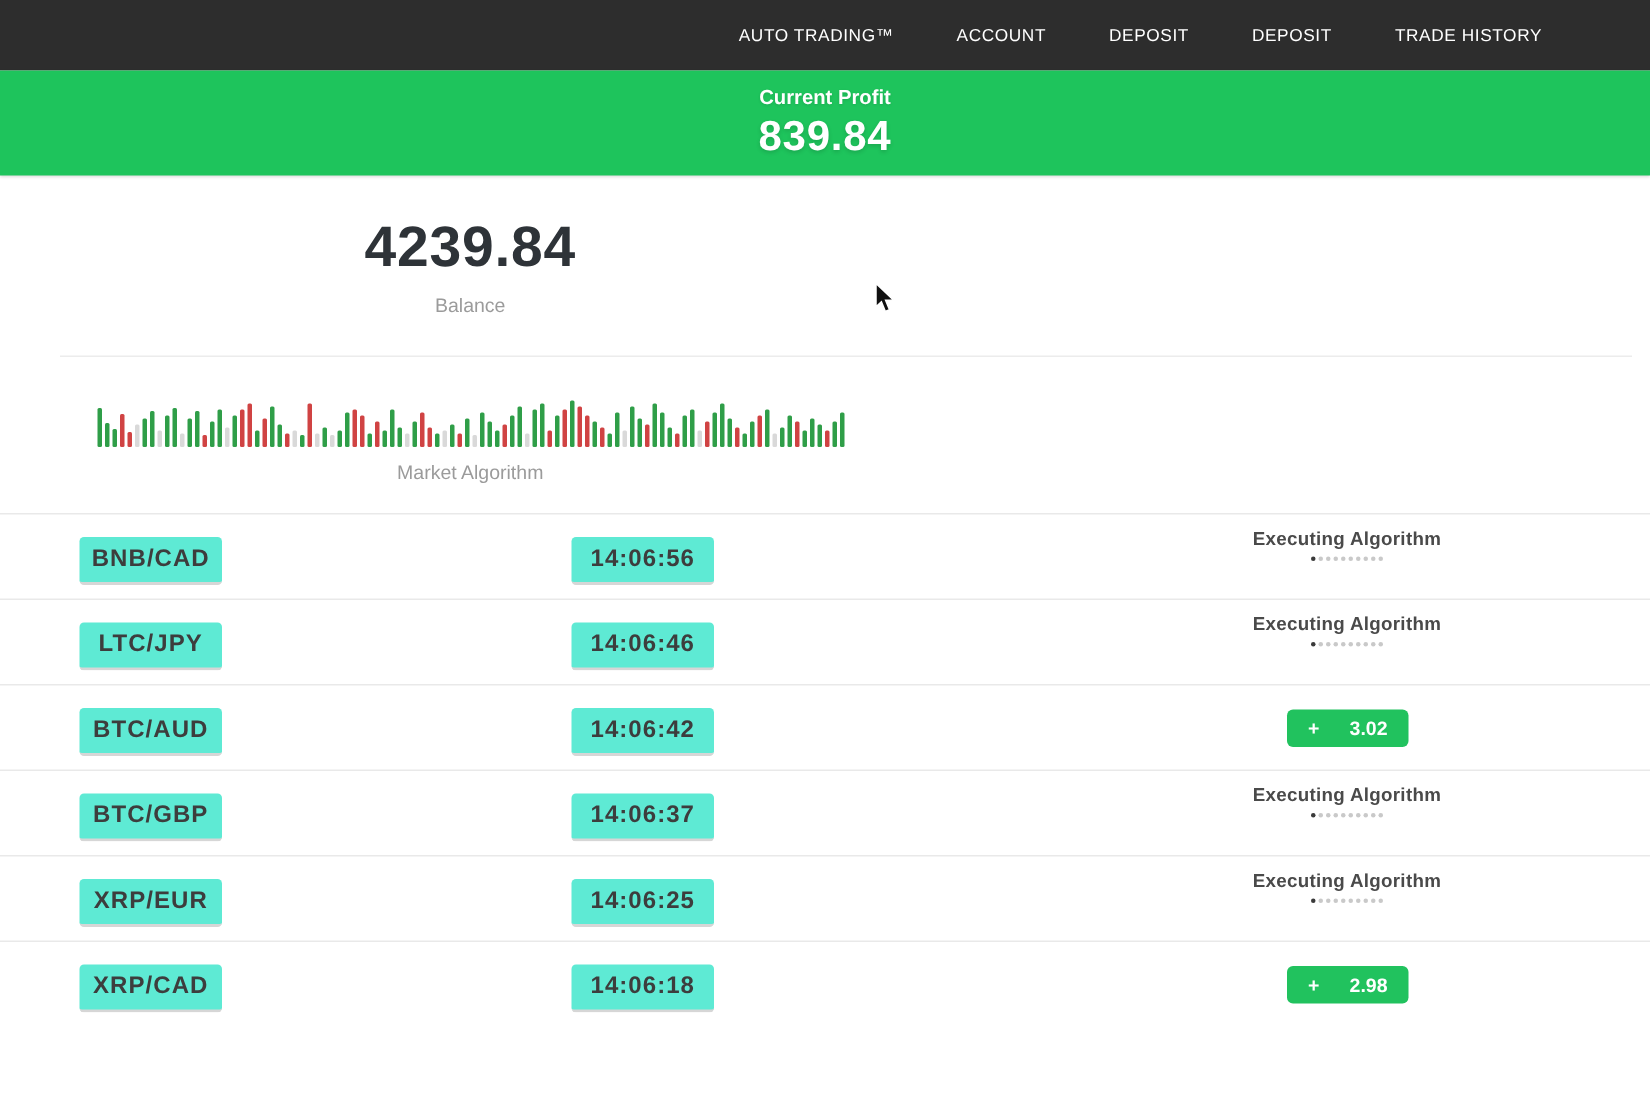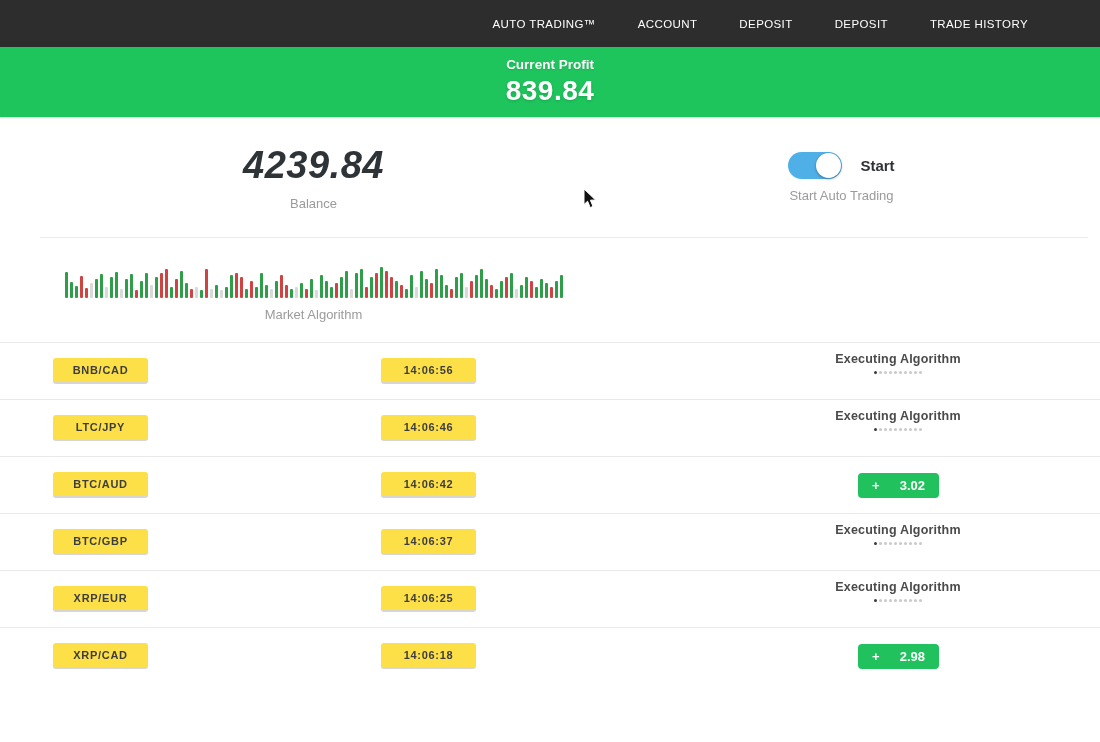--- a/index.html
+++ b/index.html
@@ -19,42 +19,42 @@
     box-shadow:0 1px 2px rgba(0,0,0,.15); }
   .banner-label { font-size:13.5px; font-weight:bold; text-shadow:0 1px 2px rgba(0,0,0,.12); }
   .banner-value { font-size:28px; font-weight:bold; letter-spacing:.5px;
     text-shadow:0 1px 3px rgba(0,0,0,.15); }
 
   
   .stats { display:grid; grid-template-columns:57% 39%; }
   .stats-cell { display:flex; flex-direction:column; align-items:center; justify-content:center; }
   .section-1 { height:120px; }
   .section-2 { height:104px; }
-  .big-number { font-size:38px; font-weight:bold; color:#2e3338; letter-spacing:.5px;font-style:italic; }
+  .big-number { font-size:38px; font-weight:bold; color:#2e3338; letter-spacing:.5px; }
   .med-number { font-size:29px; font-weight:bold; color:#2e3338; }
   .stat-label { font-size:13px; color:#9b9b9b; margin-top:9px; }
   .divider { border:none; border-top:1px solid #ececec; margin:0 12px 0 40px; }
 
   
   .toggle-row { display:flex; align-items:center; gap:18px; }
   .toggle { width:54px; height:27px; background:#4fb0e8; border-radius:14px;
     position:relative; cursor:pointer; }
   .toggle-knob { position:absolute; top:1px; right:1px; width:25px; height:25px;
     background:#fff; border-radius:50%; box-shadow:0 1px 3px rgba(0,0,0,.35); }
   .toggle-label { font-size:15px; font-weight:bold; color:#2e3338; }
 
   
   .chart { display:flex; align-items:flex-end; gap:2px; height:40px; }
   .chart .bar { width:3px; border-radius:1px; }
 
   
   .trade-row { height:57px; border-top:1px solid #e9e9e9; position:relative; }
   .chip { position:absolute; top:15px; width:95px; padding:6px 0; text-align:center;
-    background:#fde047; border-bottom:2px solid #d6d6d6; border-radius:3px;
-    font-size:11px; font-weight:bold; color:#3d3d3d; letter-spacing:.7px; }
+    background:#5eead4; border-bottom:2px solid #d6d6d6; border-radius:3px;
+    font-size:16px; font-weight:bold; color:#3d3d3d; letter-spacing:.7px; }
   .chip-pair { left:53px; }
   .chip-time { left:381px; }
   .status { position:absolute; left:817px; width:162px; top:9px; text-align:center; }
   .exec-label { font-size:12.5px; font-weight:bold; color:#4a4a4a; letter-spacing:.2px; }
   .dots { margin-top:5px; display:flex; justify-content:center; gap:2px; }
   .dot { width:3px; height:3px; border-radius:50%; background:#c9c9c9; }
   .dot.active { background:#3a3a3a; }
   .result-badge { position:absolute; left:858px; top:16px; width:81px; height:25px;
     border-radius:4px; display:flex; align-items:center; justify-content:space-between;
     padding:0 14px; color:#fff; font-size:13px; font-weight:bold; }
@@ -78,29 +78,20 @@
 <div class="banner">
   <div class="banner-label">Current Profit</div>
   <div class="banner-value">839.84</div>
 </div>
 
 <div class="stats section-1">
   <div class="stats-cell">
     <div class="big-number">4239.84</div>
     <div class="stat-label">Balance</div>
   </div>
-  <div class="stats-cell">
-    <div class="toggle-row">
-      <div class="toggle">
-        <div class="toggle-knob"></div>
-      </div>
-      <div class="toggle-label">Start</div>
-    </div>
-    <div class="stat-label">Start Auto Trading</div>
-  </div>
 </div>
 
 <hr class="divider">
 
 <div class="stats section-2">
   <div class="stats-cell">
     <div class="chart" id="chart">
         <div class="bar" style="height: 26px; background: rgb(47, 158, 72);"></div>
         <div class="bar" style="height: 16px; background: rgb(47, 158, 72);"></div>
         <div class="bar" style="height: 12px; background: rgb(47, 158, 72);"></div>

